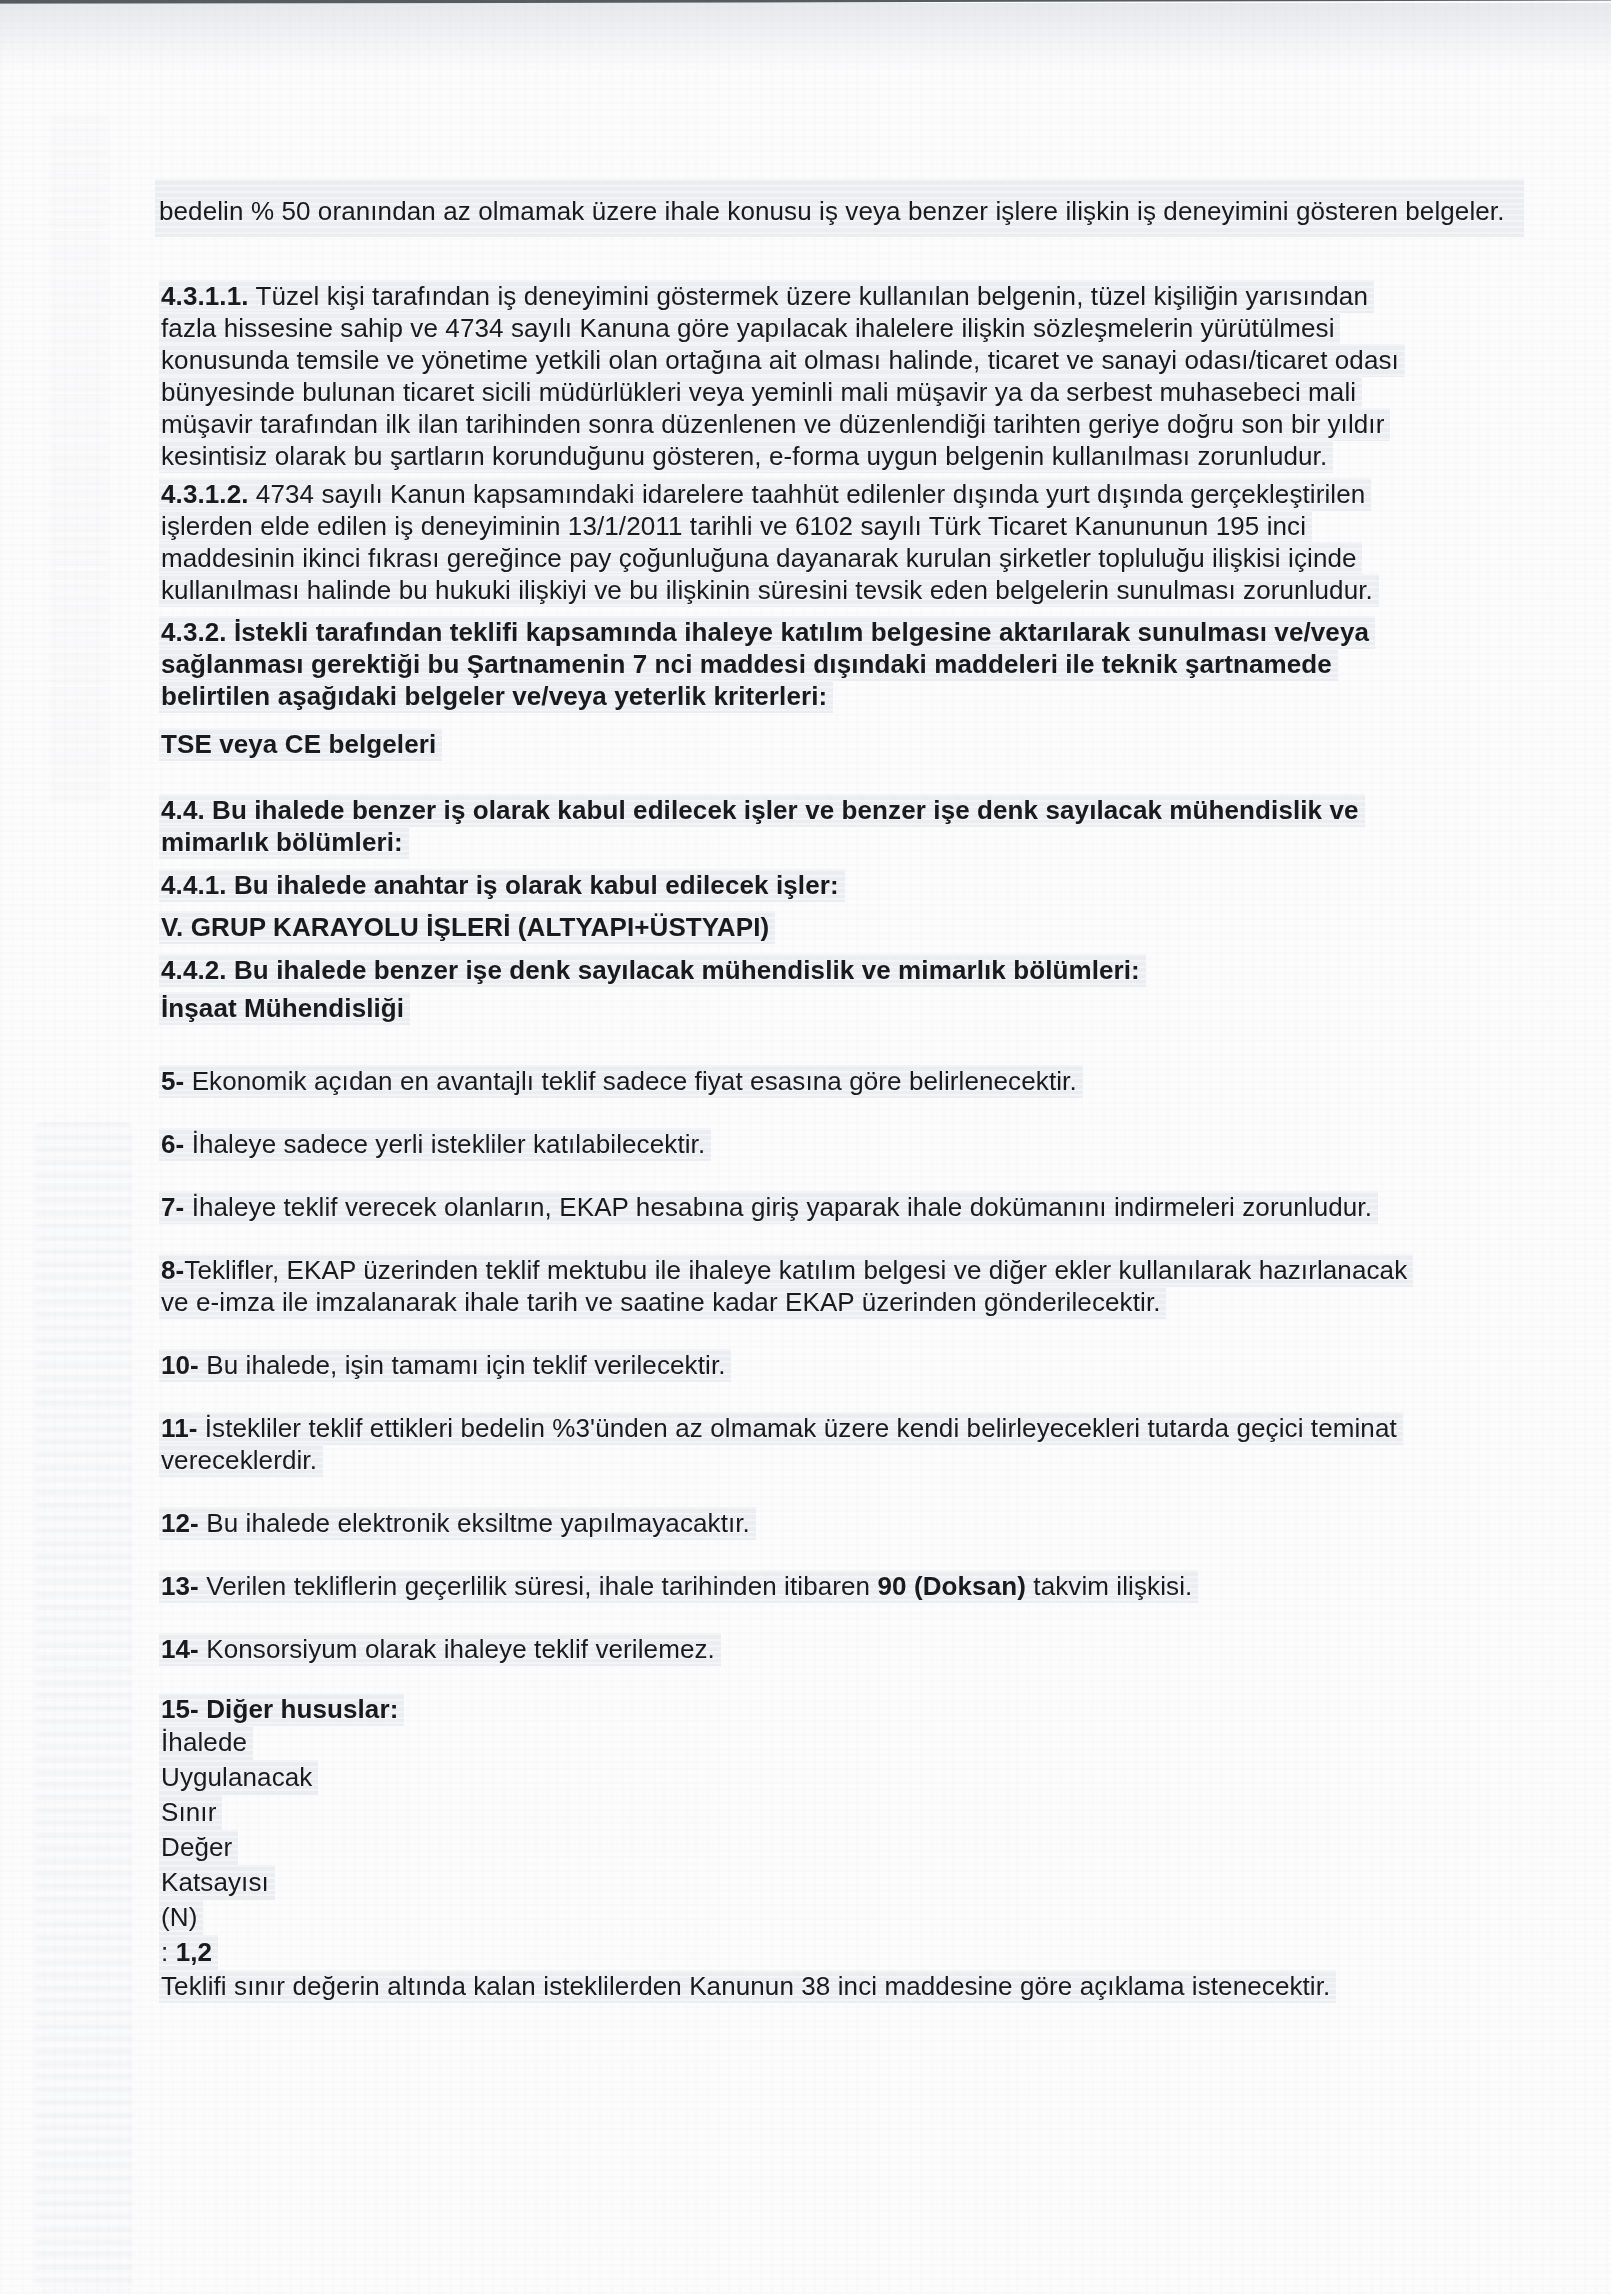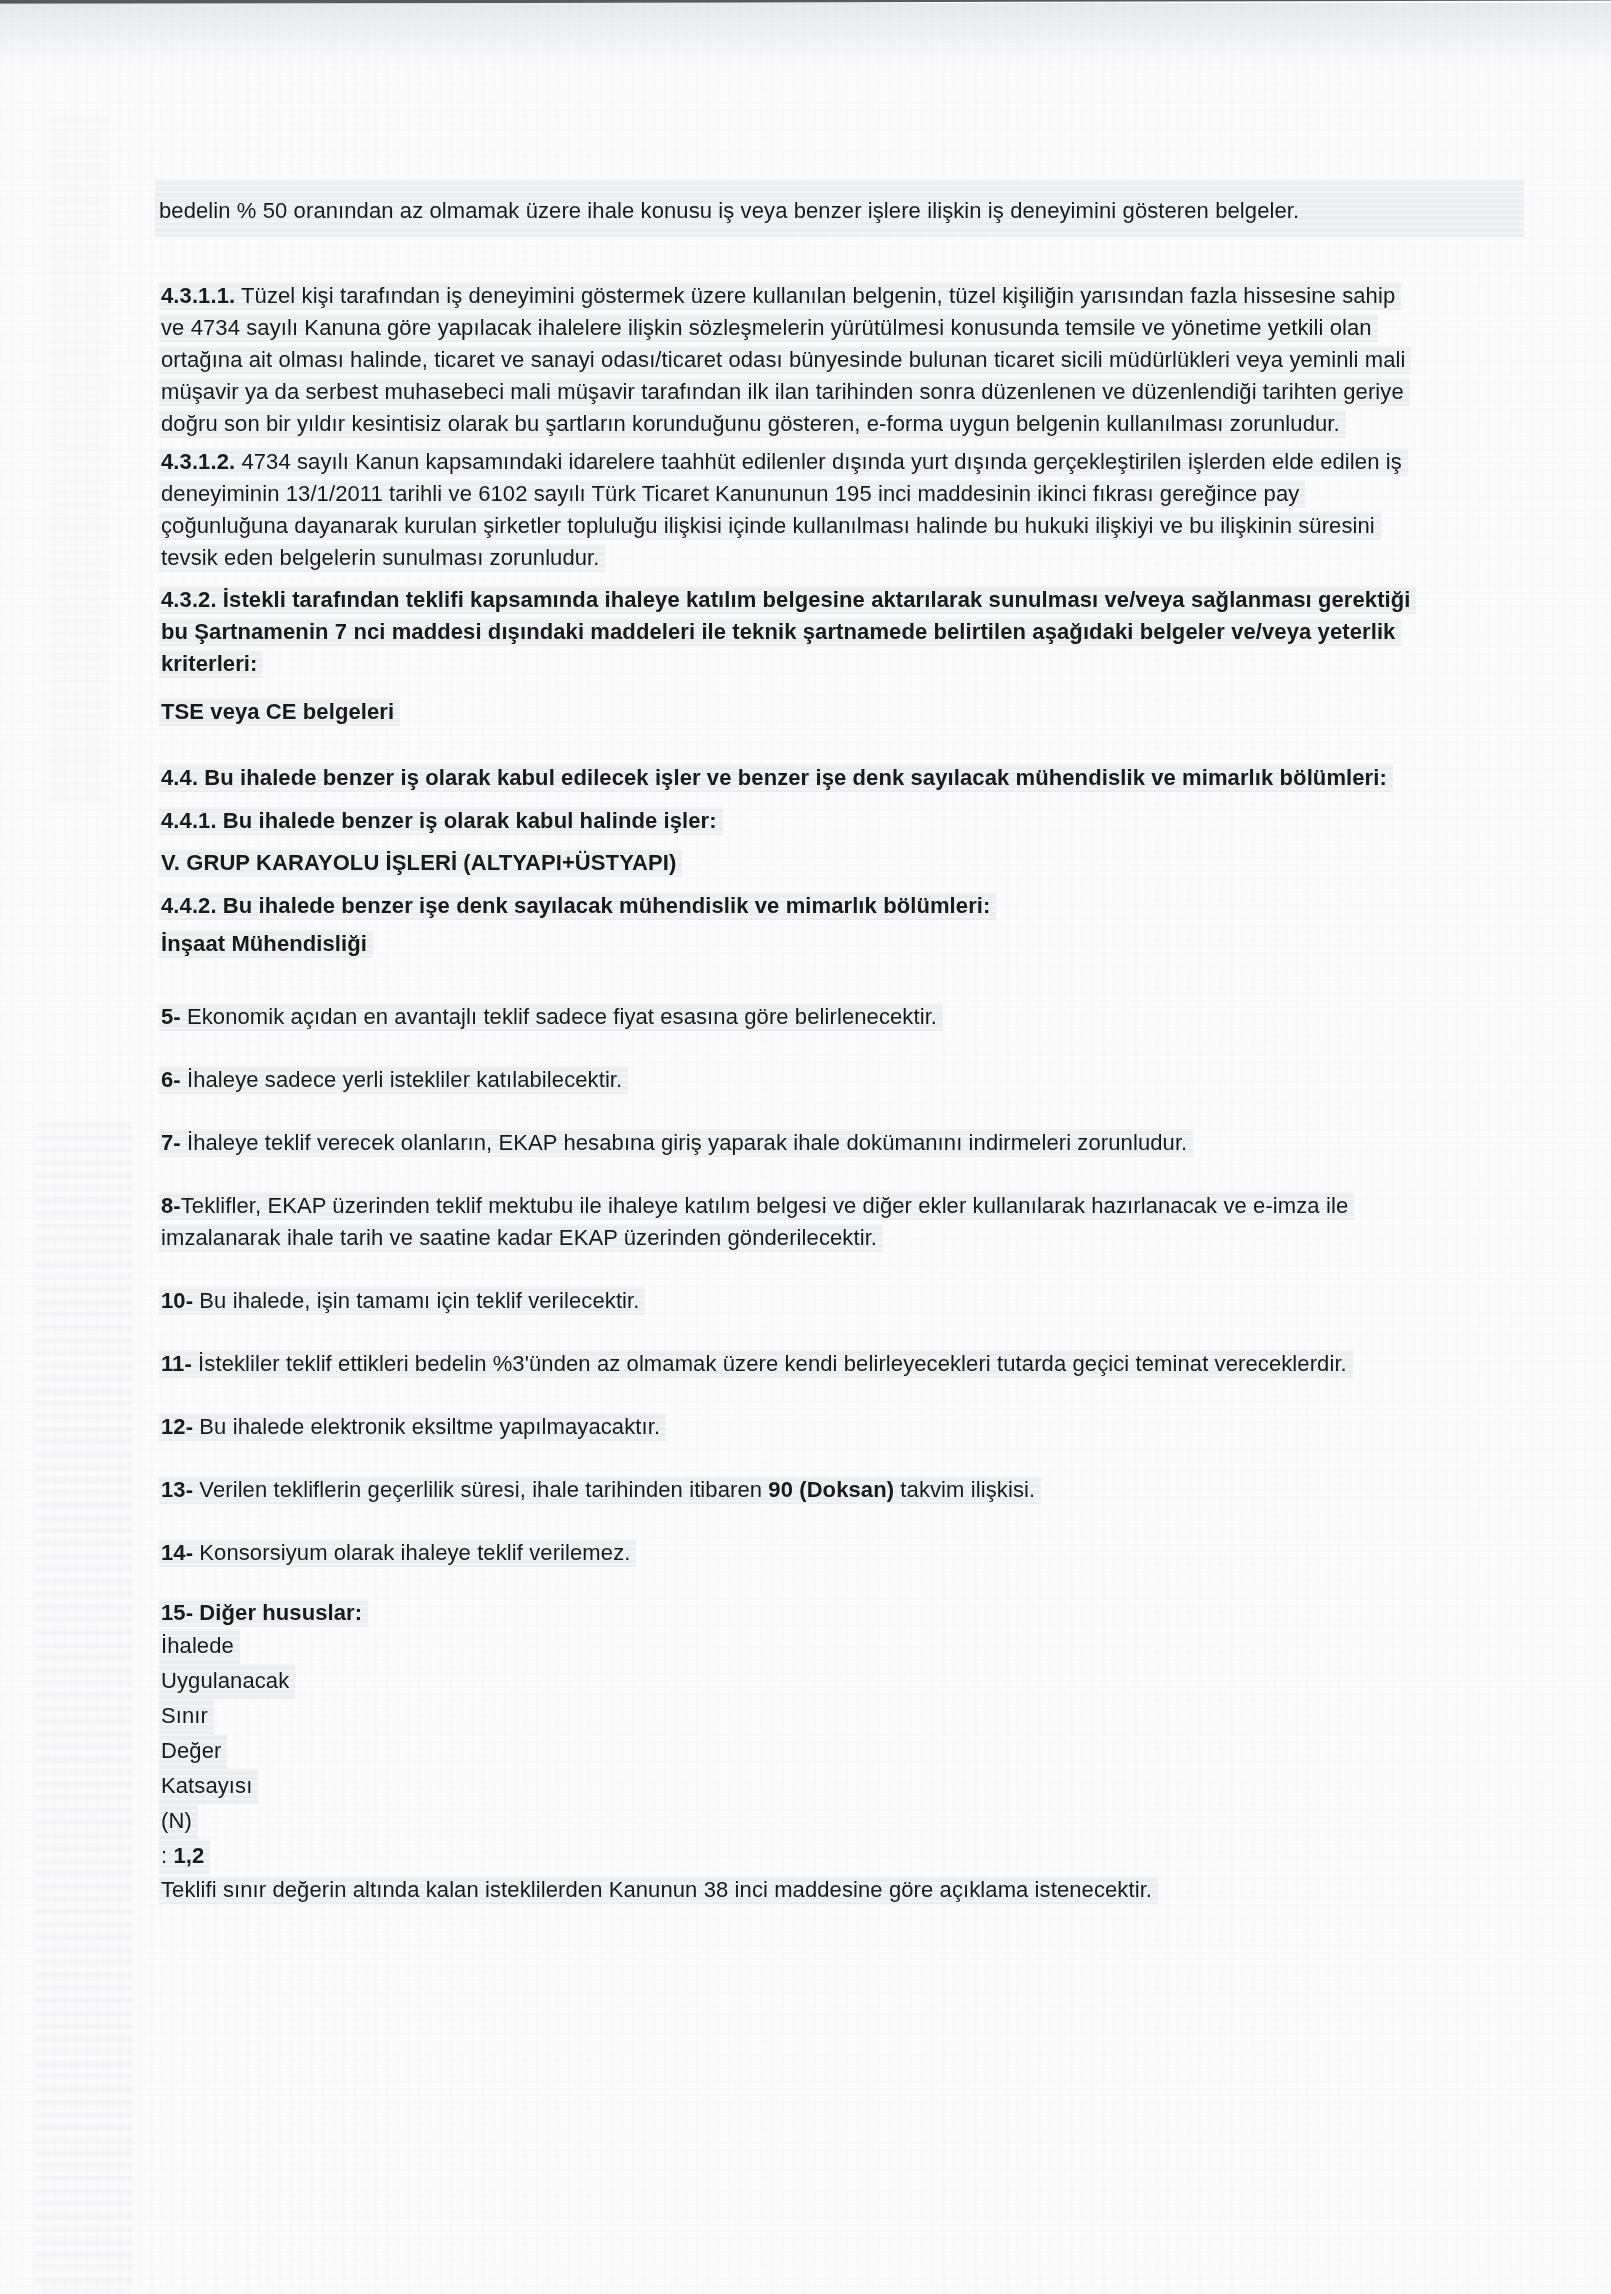--- a/index.html
+++ b/index.html
@@ -30,21 +30,21 @@
     filter:blur(1.5px);
     border-radius:7.8px;
   }
   .left-smudge2 {
     position:absolute; left:49px; top:117px; width:59px; height:683px;
     background:repeating-linear-gradient(180deg, rgba(120,126,138,0.035) 0 3.9px, rgba(120,126,138,0.008) 3.9px 11.7px);
     filter:blur(2px);
   }
   .content {
     position:absolute; left:159px; top:195px; width:1253px;
-    font-size:22px; line-height:32px;
+    font-size:26px; line-height:32px;
     color:var(--ink,#1a1a1c);
     letter-spacing:0.1px;
   }
   .block { margin-top:0; }
   .g0  { margin-top:0; }
   .g6  { margin-top:5.9px; }
   .g11 { margin-top:10.7px; }
   .g16 { margin-top:15.6px; }
   .g29 { margin-top:28px; }
   .g32 { margin-top:31px; }
@@ -84,21 +84,21 @@
   <div class="top-wash"></div>
   <div class="left-smudge"></div>
   <div class="left-smudge2"></div>
   <div class="content">
       <div class="block g0 band"><span class="hl"><span>bedelin % 50 oranından az olmamak üzere ihale konusu iş veya benzer işlere ilişkin iş deneyimini gösteren belgeler.</span></span></div>
       <div class="block g44"><span class="hl"><span class="b">4.3.1.1.</span><span> Tüzel kişi tarafından iş deneyimini göstermek üzere kullanılan belgenin, tüzel kişiliğin yarısından fazla hissesine sahip ve 4734 sayılı Kanuna göre yapılacak ihalelere ilişkin sözleşmelerin yürütülmesi konusunda temsile ve yönetime yetkili olan ortağına ait olması halinde, ticaret ve sanayi odası/ticaret odası bünyesinde bulunan ticaret sicili müdürlükleri veya yeminli mali müşavir ya da serbest muhasebeci mali müşavir tarafından ilk ilan tarihinden sonra düzenlenen ve düzenlendiği tarihten geriye doğru son bir yıldır kesintisiz olarak bu şartların korunduğunu gösteren, e-forma uygun belgenin kullanılması zorunludur.</span></span></div>
       <div class="block g6"><span class="hl"><span class="b">4.3.1.2.</span><span> 4734 sayılı Kanun kapsamındaki idarelere taahhüt edilenler dışında yurt dışında gerçekleştirilen işlerden elde edilen iş deneyiminin 13/1/2011 tarihli ve 6102 sayılı Türk Ticaret Kanununun 195 inci maddesinin ikinci fıkrası gereğince pay çoğunluğuna dayanarak kurulan şirketler topluluğu ilişkisi içinde kullanılması halinde bu hukuki ilişkiyi ve bu ilişkinin süresini tevsik eden belgelerin sunulması zorunludur.</span></span></div>
       <div class="block g11"><span class="hl"><span class="b">4.3.2. İstekli tarafından teklifi kapsamında ihaleye katılım belgesine aktarılarak sunulması ve/veya sağlanması gerektiği bu Şartnamenin 7 nci maddesi dışındaki maddeleri ile teknik şartnamede belirtilen aşağıdaki belgeler ve/veya yeterlik kriterleri:</span></span></div>
       <div class="block g16"><span class="hl"><span class="b">TSE veya CE belgeleri</span></span></div>
       <div class="block g60"><span class="hl"><span class="b">4.4. Bu ihalede benzer iş olarak kabul edilecek işler ve benzer işe denk sayılacak mühendislik ve mimarlık bölümleri:</span></span></div>
-      <div class="block g11"><span class="hl"><span class="b">4.4.1. Bu ihalede benzer iş olarak kabul halinde işler:</span></span></div>
+      <div class="block g11"><span class="hl"><span class="b">4.4.1. Bu ihalede anahtar iş olarak kabul edilecek işler:</span></span></div>
       <div class="block g11"><span class="hl"><span class="b">V. GRUP KARAYOLU İŞLERİ (ALTYAPI+ÜSTYAPI)</span></span></div>
       <div class="block g11"><span class="hl"><span class="b">4.4.2. Bu ihalede benzer işe denk sayılacak mühendislik ve mimarlık bölümleri:</span></span></div>
       <div class="block g6"><span class="hl"><span class="b">İnşaat Mühendisliği</span></span></div>
       <div class="block g42"><span class="hl"><span class="b">5-</span><span> Ekonomik açıdan en avantajlı teklif sadece fiyat esasına göre belirlenecektir.</span></span></div>
       <div class="block g32"><span class="hl"><span class="b">6-</span><span> İhaleye sadece yerli istekliler katılabilecektir.</span></span></div>
       <div class="block g32"><span class="hl"><span class="b">7-</span><span> İhaleye teklif verecek olanların, EKAP hesabına giriş yaparak ihale dokümanını indirmeleri zorunludur.</span></span></div>
       <div class="block g32"><span class="hl"><span class="b">8-</span><span>Teklifler, EKAP üzerinden teklif mektubu ile ihaleye katılım belgesi ve diğer ekler kullanılarak hazırlanacak ve e-imza ile imzalanarak ihale tarih ve saatine kadar EKAP üzerinden gönderilecektir.</span></span></div>
       <div class="block g32"><span class="hl"><span class="b">10-</span><span> Bu ihalede, işin tamamı için teklif verilecektir.</span></span></div>
       <div class="block g32"><span class="hl"><span class="b">11-</span><span> İstekliler teklif ettikleri bedelin %3'ünden az olmamak üzere kendi belirleyecekleri tutarda geçici teminat vereceklerdir.</span></span></div>
       <div class="block g32"><span class="hl"><span class="b">12-</span><span> Bu ihalede elektronik eksiltme yapılmayacaktır.</span></span></div>

